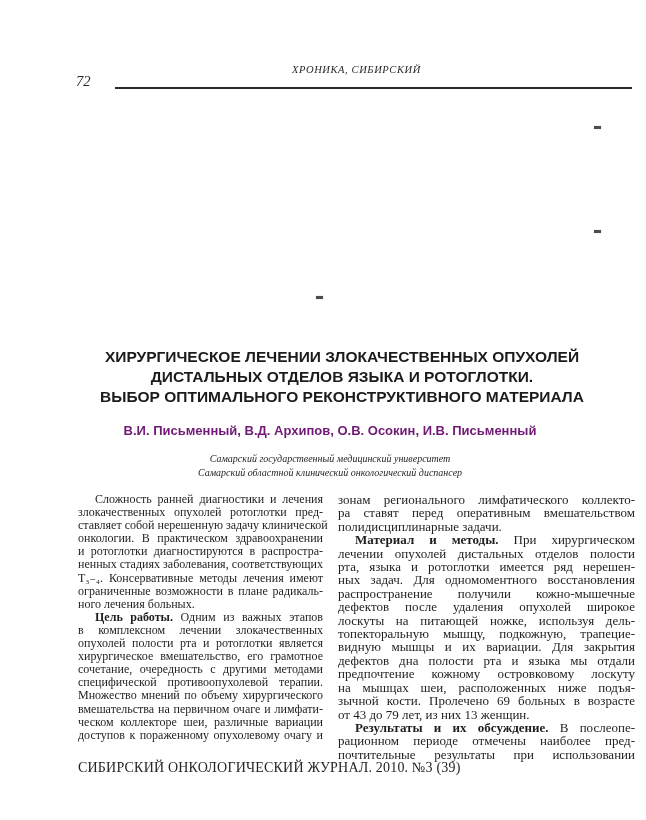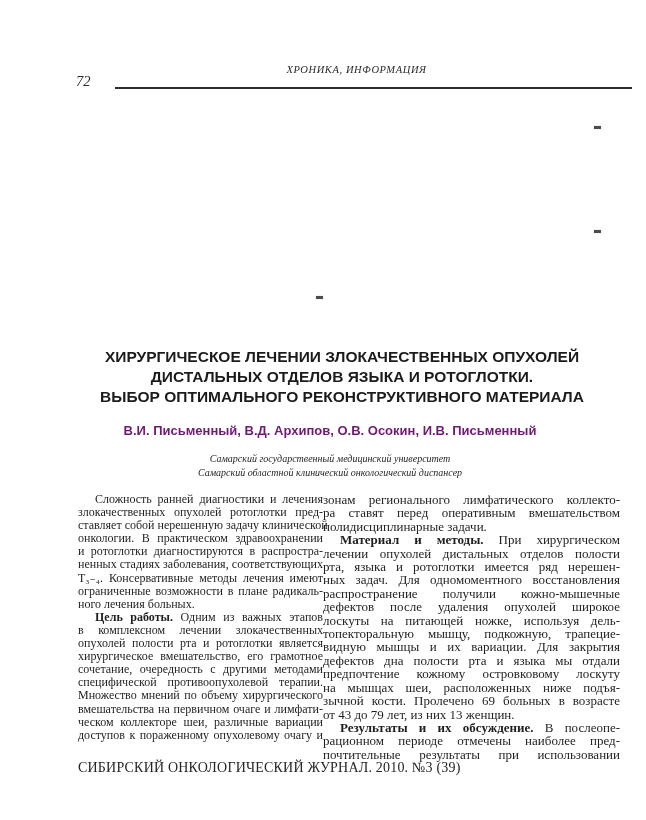--- a/index.html
+++ b/index.html
@@ -73,21 +73,21 @@
     line-height: 13.5px;
     color: #252525;
   }
   
   .columns {
     position: absolute;
     top: 493px; left: 78px;
     display: flex;
   }
   .col { color: #1e1e1e; }
-  .col-left  { width: 245px; font-size: 12px;   line-height: 13.1px; }
+  .col-left  { width: 245px; font-size: 12px;   line-height: 13.1px; margin-right: 15px; }
   .col-right { width: 297px; font-size: 13px;   line-height: 13.4px; }
   .bodyline {
     text-align: justify;
     text-align-last: justify;
     white-space: nowrap;
     overflow: visible;
   }
   .bodyline.end { text-align-last: left; }
   .bodyline.indent { text-indent: 17px; }
   .bodyline b { font-weight: bold; }
@@ -98,21 +98,21 @@
     font-size: 14px;
     letter-spacing: 0.2px;
     color: #252525;
   }
 </style>
 </head>
 <body>
 
 <div class="page">
 
-  <div class="running-head">ХРОНИКА, ИНФОРМАЦИЯ</div>
+  <div class="running-head">ХРОНИКА, СИБИРСКИЙ</div>
   <div class="page-number">72</div>
   <div class="head-rule"></div>
 
   <div class="dash-artifact dash-a"></div>
   <div class="dash-artifact dash-b"></div>
   <div class="dash-artifact dash-c"></div>
 
   <div class="title-block">
     <div>ХИРУРГИЧЕСКОЕ ЛЕЧЕНИИ ЗЛОКАЧЕСТВЕННЫХ ОПУХОЛЕЙ</div>
     <div>ДИСТАЛЬНЫХ ОТДЕЛОВ ЯЗЫКА И РОТОГЛОТКИ.</div>

